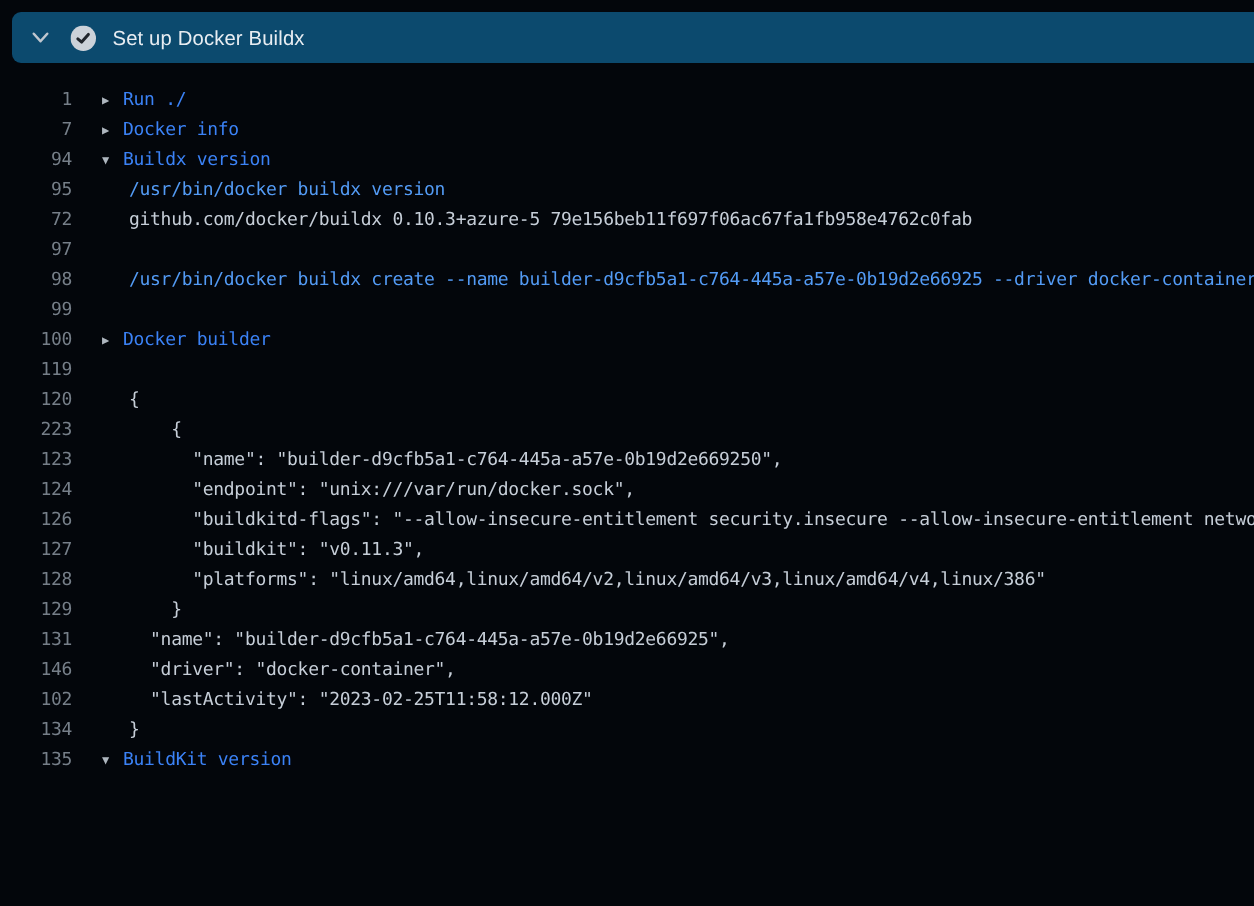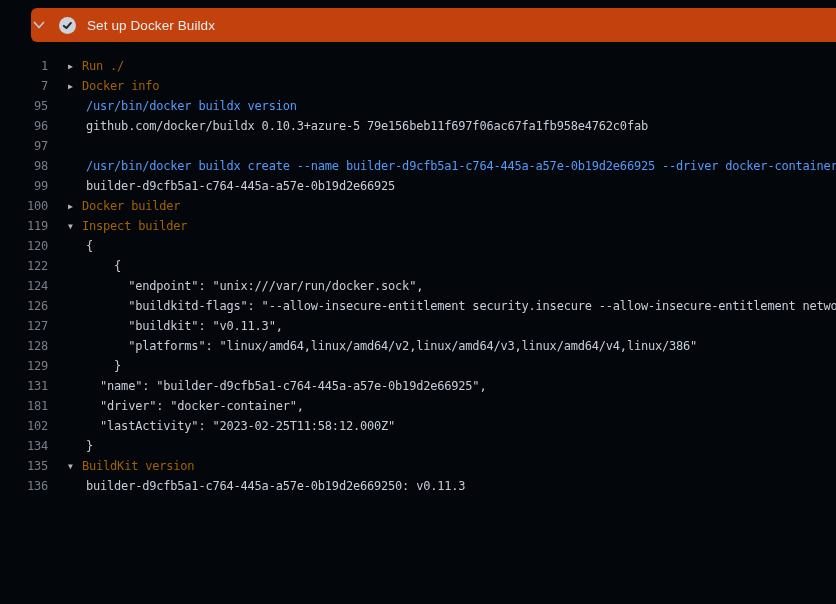--- a/index.html
+++ b/index.html
@@ -5,25 +5,24 @@
   html,body{margin:0;padding:0;}
   body{
     width:836px;height:604px;overflow:hidden;
     background:#03060b;
     font-family:"Liberation Sans","DejaVu Sans",sans-serif;
     position:relative;
   }
   
   .step-header{
     position:absolute;left:8px;right:0;top:8px;height:34px;
-    background:#c2410c;border-radius:6px 0 0 6px;
+    background:#0c4a6e;border-radius:6px 0 0 6px;
     display:flex;align-items:center;gap:11px;
-    box-sizing:border-box;
+    padding-left:11px;box-sizing:border-box;
     cursor:pointer;
-    margin-left:23px;
   }
   .chev{width:16px;height:16px;display:flex;align-items:center;justify-content:center;}
   .statusicon{width:18px;height:18px;display:flex;align-items:center;justify-content:center;}
   .step-title{
     color:#e8edf2;font-size:13.5px;font-weight:400;letter-spacing:.1px;
   }
   
   .log{
     position:absolute;left:0;right:0;top:42px;bottom:0;
     padding-top:14px;
@@ -37,21 +36,21 @@
     color:#767f89;letter-spacing:-0.2px;cursor:pointer;
   }
   .content{margin-left:20px;letter-spacing:-0.2px;color:#c6ced8;}
   .row.output .content,.row.command .content{padding-left:18px;}
   .row.command .content{color:#539bf5;}
   .row.group{cursor:pointer;}
   .arrow{
     display:inline-block;width:14px;font-size:8px;color:#aeb6bf;
     vertical-align:1px;
   }
-  .gtitle{color:#a16207;}
+  .gtitle{color:#3b82f6;}
 </style>
 </head>
 <body>
 
 <div class="step-header">
   <span class="chev">
     <svg width="14" height="14" viewBox="0 0 14 14">
       <path d="M2.5 4.5 L7 9.5 L11.5 4.5" fill="none" stroke="#c0c7cf" stroke-width="1.7" stroke-linecap="round" stroke-linejoin="round"></path>
     </svg>
   </span>
@@ -60,33 +59,34 @@
       <circle cx="8" cy="8" r="8" fill="#ccd2d9"></circle>
       <path d="M4.6 8.4 L7 10.4 L11.2 5.6" fill="none" stroke="#20252c" stroke-width="1.9" stroke-linecap="round" stroke-linejoin="round"></path>
     </svg>
   </span>
   <span class="step-title">Set up Docker Buildx</span>
 </div>
 
 <div class="log">
     <div class="row group"><span class="num">1</span><span class="content"><span class="arrow">▶</span><span class="gtitle">Run ./</span></span></div>
     <div class="row group"><span class="num">7</span><span class="content"><span class="arrow">▶</span><span class="gtitle">Docker info</span></span></div>
+    <div class="row group"><span class="num">94</span><span class="content"><span class="arrow">▼</span><span class="gtitle">Buildx version</span></span></div>
     <div class="row command"><span class="num">95</span><span class="content">/usr/bin/docker buildx version</span></div>
-    <div class="row output"><span class="num">96</span><span class="content">github.com/docker/buildx 0.10.3+azure-5 79e156beb11f697f06ac67fa1fb958e4762c0fab</span></div>
+    <div class="row output"><span class="num">72</span><span class="content">github.com/docker/buildx 0.10.3+azure-5 79e156beb11f697f06ac67fa1fb958e4762c0fab</span></div>
     <div class="row group"><span class="num">97</span></div>
     <div class="row command"><span class="num">98</span><span class="content">/usr/bin/docker buildx create --name builder-d9cfb5a1-c764-445a-a57e-0b19d2e66925 --driver docker-container</span></div>
-    <div class="row output"><span class="num">99</span><span class="content">builder-d9cfb5a1-c764-445a-a57e-0b19d2e66925</span></div>
+    <div class="row output"><span class="num">99</span></div>
     <div class="row group"><span class="num">100</span><span class="content"><span class="arrow">▶</span><span class="gtitle">Docker builder</span></span></div>
-    <div class="row group"><span class="num">119</span><span class="content"><span class="arrow">▼</span><span class="gtitle">Inspect builder</span></span></div>
+    <div class="row group"><span class="num">119</span></div>
     <div class="row output"><span class="num">120</span><span class="content">{</span></div>
-    <div class="row output"><span class="num">122</span><span class="content">    {</span></div>
+    <div class="row output"><span class="num">223</span><span class="content">    {</span></div>
+    <div class="row output"><span class="num">123</span><span class="content">      "name": "builder-d9cfb5a1-c764-445a-a57e-0b19d2e669250",</span></div>
     <div class="row output"><span class="num">124</span><span class="content">      "endpoint": "unix:///var/run/docker.sock",</span></div>
     <div class="row output"><span class="num">126</span><span class="content">      "buildkitd-flags": "--allow-insecure-entitlement security.insecure --allow-insecure-entitlement network.host",</span></div>
     <div class="row output"><span class="num">127</span><span class="content">      "buildkit": "v0.11.3",</span></div>
     <div class="row output"><span class="num">128</span><span class="content">      "platforms": "linux/amd64,linux/amd64/v2,linux/amd64/v3,linux/amd64/v4,linux/386"</span></div>
     <div class="row output"><span class="num">129</span><span class="content">    }</span></div>
     <div class="row output"><span class="num">131</span><span class="content">  "name": "builder-d9cfb5a1-c764-445a-a57e-0b19d2e66925",</span></div>
-    <div class="row output"><span class="num">181</span><span class="content">  "driver": "docker-container",</span></div>
+    <div class="row output"><span class="num">146</span><span class="content">  "driver": "docker-container",</span></div>
     <div class="row output"><span class="num">102</span><span class="content">  "lastActivity": "2023-02-25T11:58:12.000Z"</span></div>
     <div class="row output"><span class="num">134</span><span class="content">}</span></div>
     <div class="row group"><span class="num">135</span><span class="content"><span class="arrow">▼</span><span class="gtitle">BuildKit version</span></span></div>
-    <div class="row output"><span class="num">136</span><span class="content">builder-d9cfb5a1-c764-445a-a57e-0b19d2e669250: v0.11.3</span></div>
   </div>
 
 </body></html>

